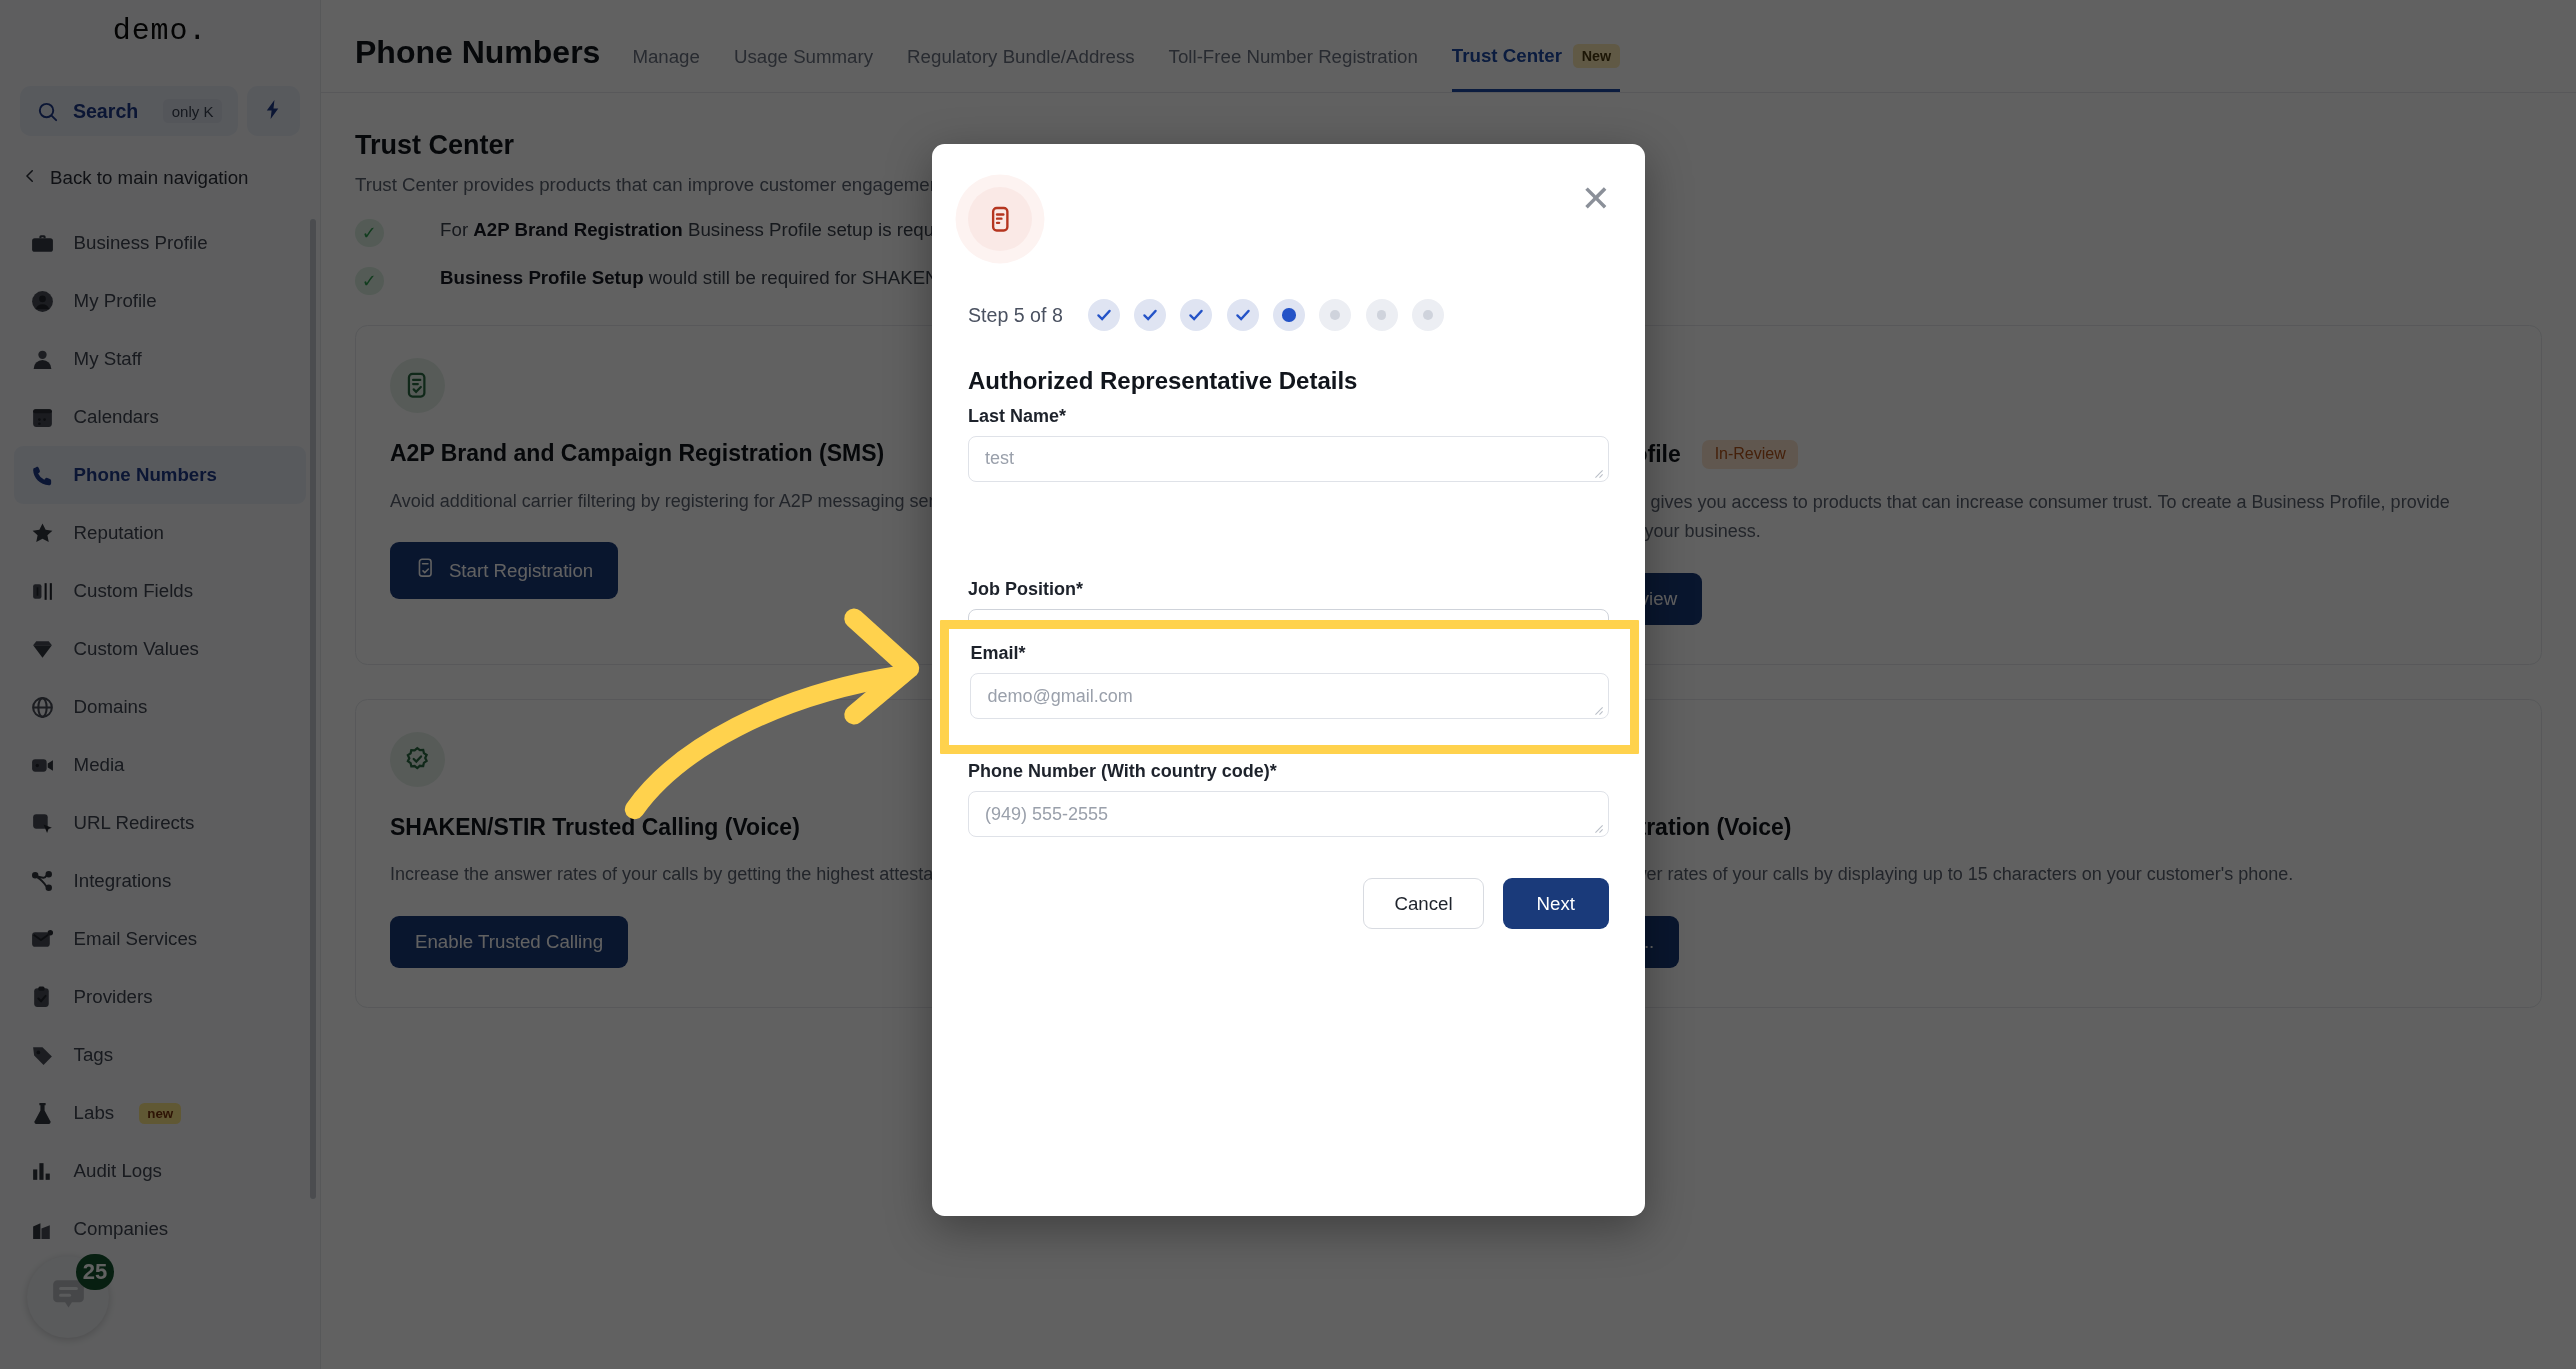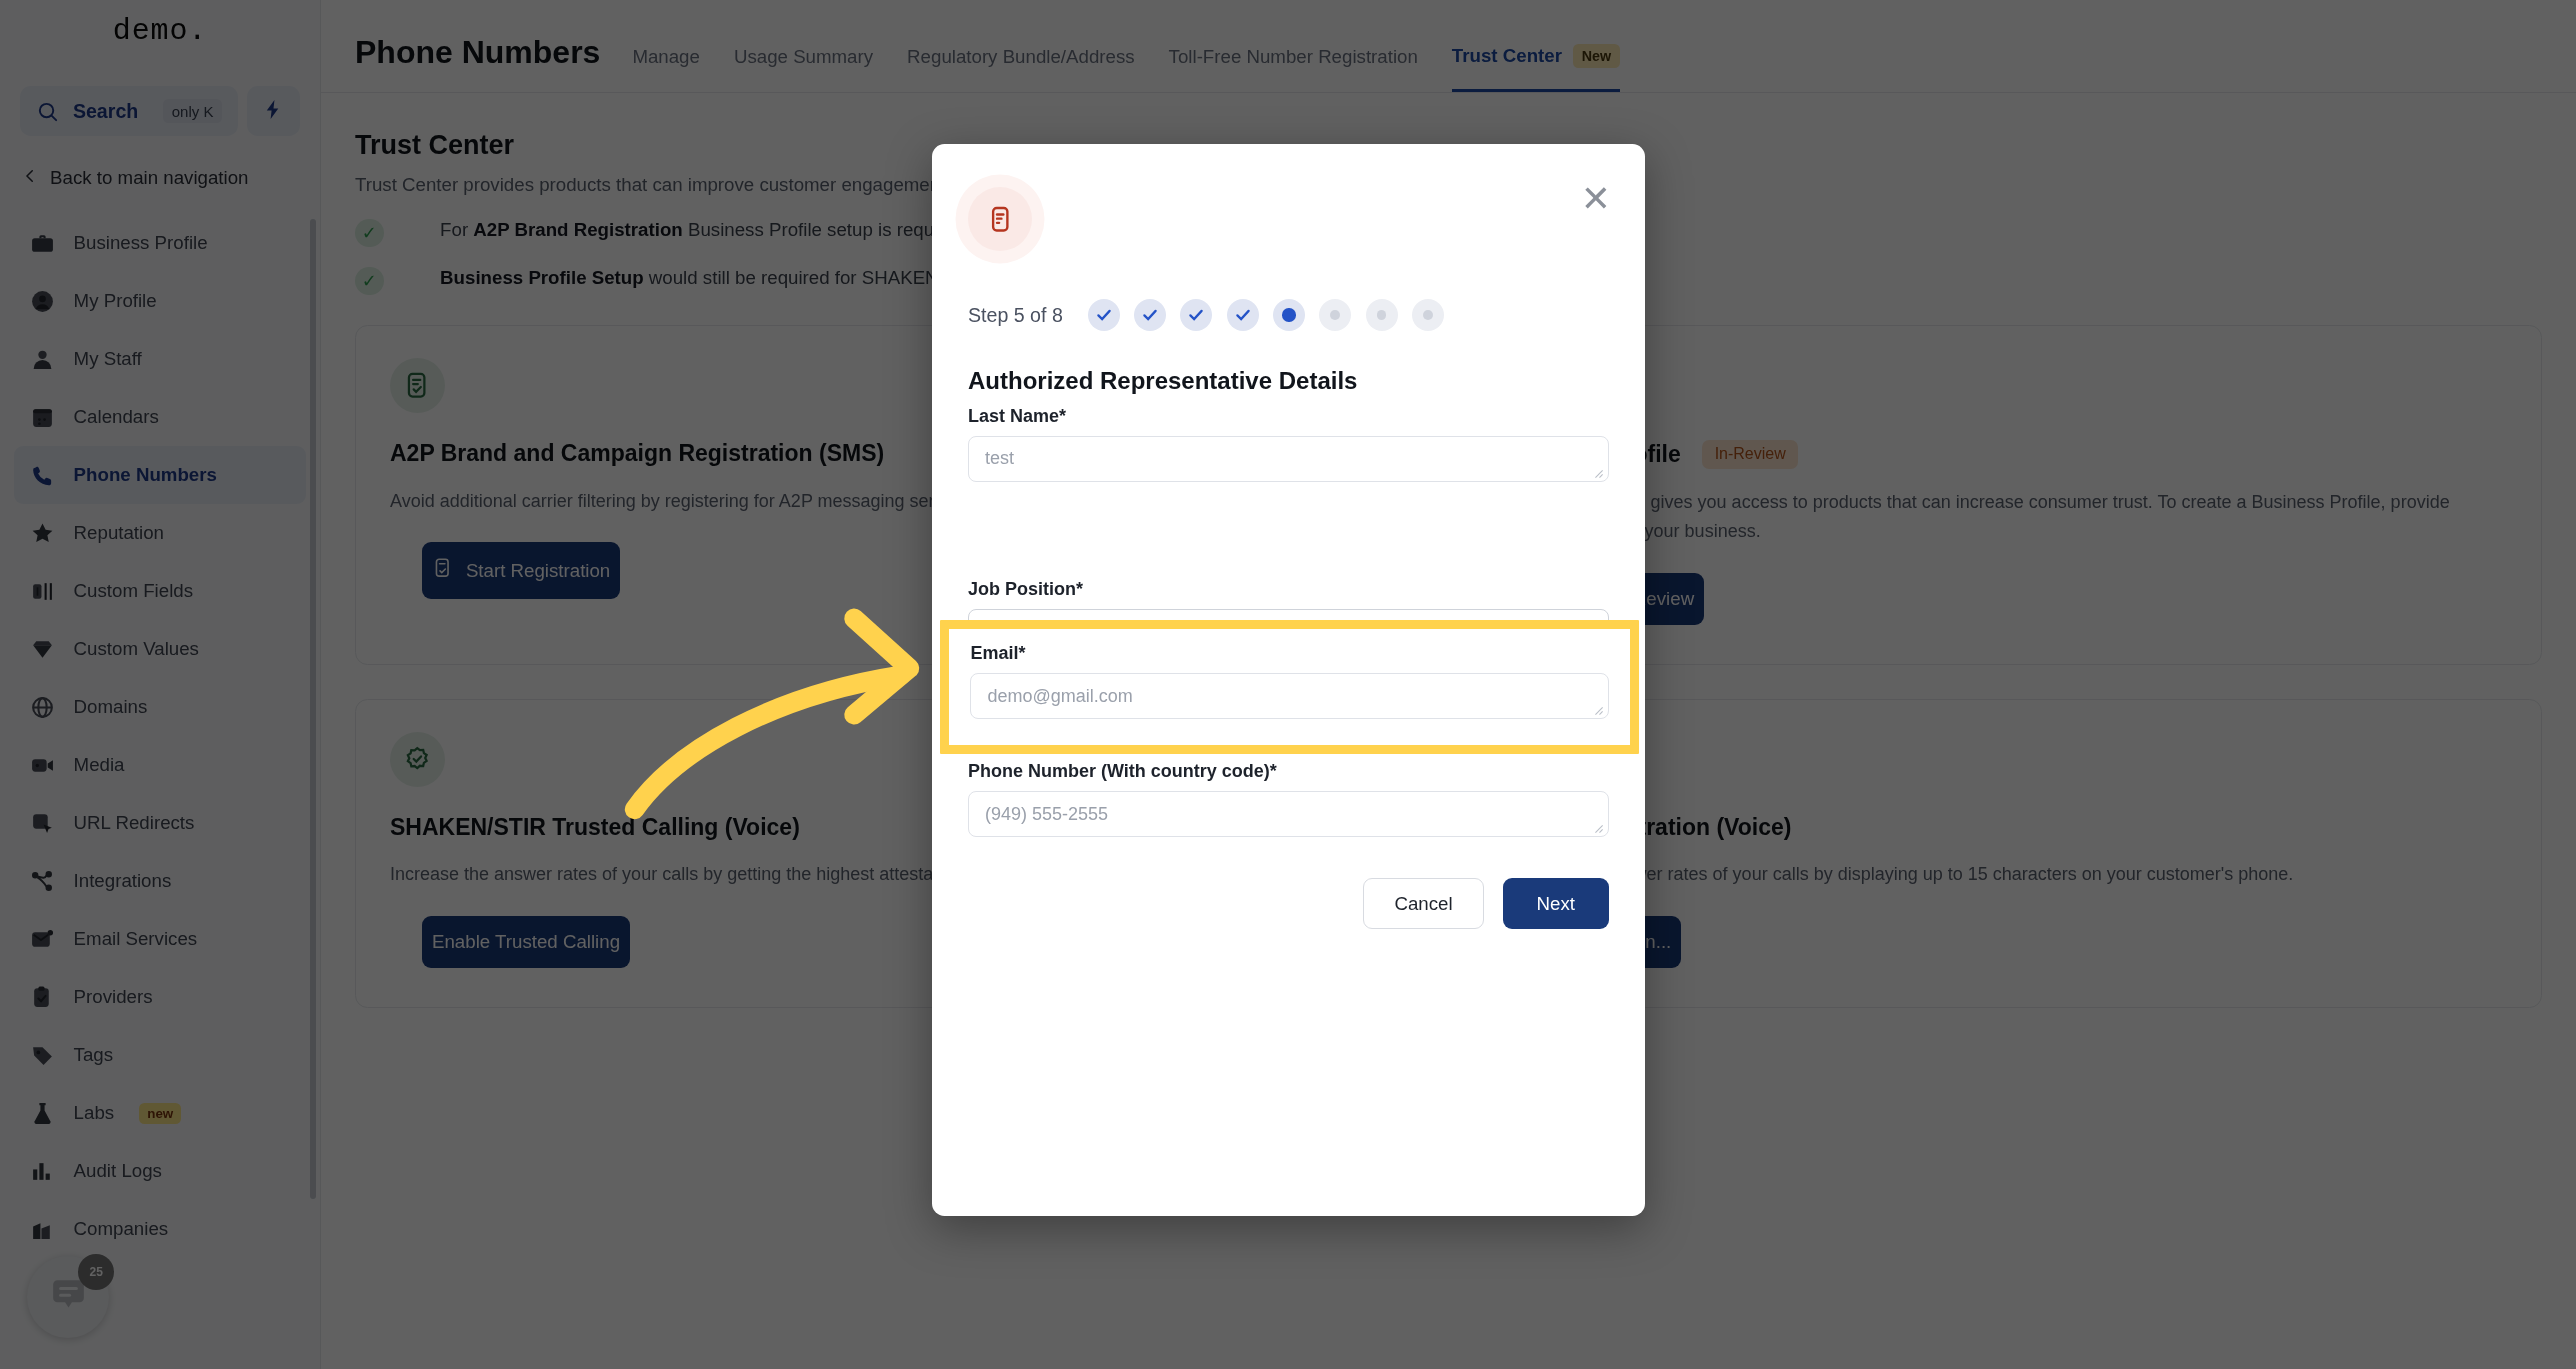--- a/index.html
+++ b/index.html
@@ -83,23 +83,23 @@
   }
   .chat-fab {
     position: absolute; left: 27px; bottom: 32px;
     width: 82px; height: 82px; border-radius: 50%;
     background: #eceef1;
     box-shadow: 0 1.8px 9px rgba(0,0,0,0.18);
     display: flex; align-items: center; justify-content: center;
   }
   .chat-badge {
     position: absolute; right: -5.3px; top: -1.8px;
-    background: #737373; color: #fff;
+    background: #14532d; color: #fff;
     min-width: 36px; height: 36px; border-radius: 18px;
-    font-size: 12px; font-weight: 700;
+    font-size: 22px; font-weight: 700;
     display: flex; align-items: center; justify-content: center;
     padding: 0 7.1px;
   }
 
   
   .main { flex: 1 1 auto; height: 100%; background: #fff; display: flex; flex-direction: column; overflow: hidden;}
   .topbar {
     height: 93px; flex: 0 0 93px;
     border-bottom: 0.9px solid #e6e8ec;
     display: flex; align-items: flex-end; padding: 0 34px;
@@ -147,23 +147,22 @@
   .card-title { font-size: 23px; font-weight: 700; color: #11151c; }
   .status-badge {
     background: #fbe5cf; color: #b4541b; font-size: 16px;
     border-radius: 7.1px; padding: 5.3px 12.5px; font-weight: 500;
   }
   .card-desc { font-size: 18px; line-height: 1.6; color: #5b6270; margin-top: 19.6px; }
   .card-desc b { color: #2b313c; }
   .btn-primary {
     margin-top: 27px; display: inline-flex; align-items: center; gap: 12.5px;
     background: #1a3a7a; color: #fff; font-size: 18.7px;
-    border: none; border-radius: 9px; padding: 15px 10px; font-weight: 500;
+    border: none; border-radius: 9px; padding: 15px 25px; font-weight: 500;
     font-family: inherit;
-    margin-left: 32px;
   }
 
   
   .dim {
     position: absolute; inset: 0;
     background: rgba(0,0,0,0.62);
     z-index: 5;
   }
 
   

